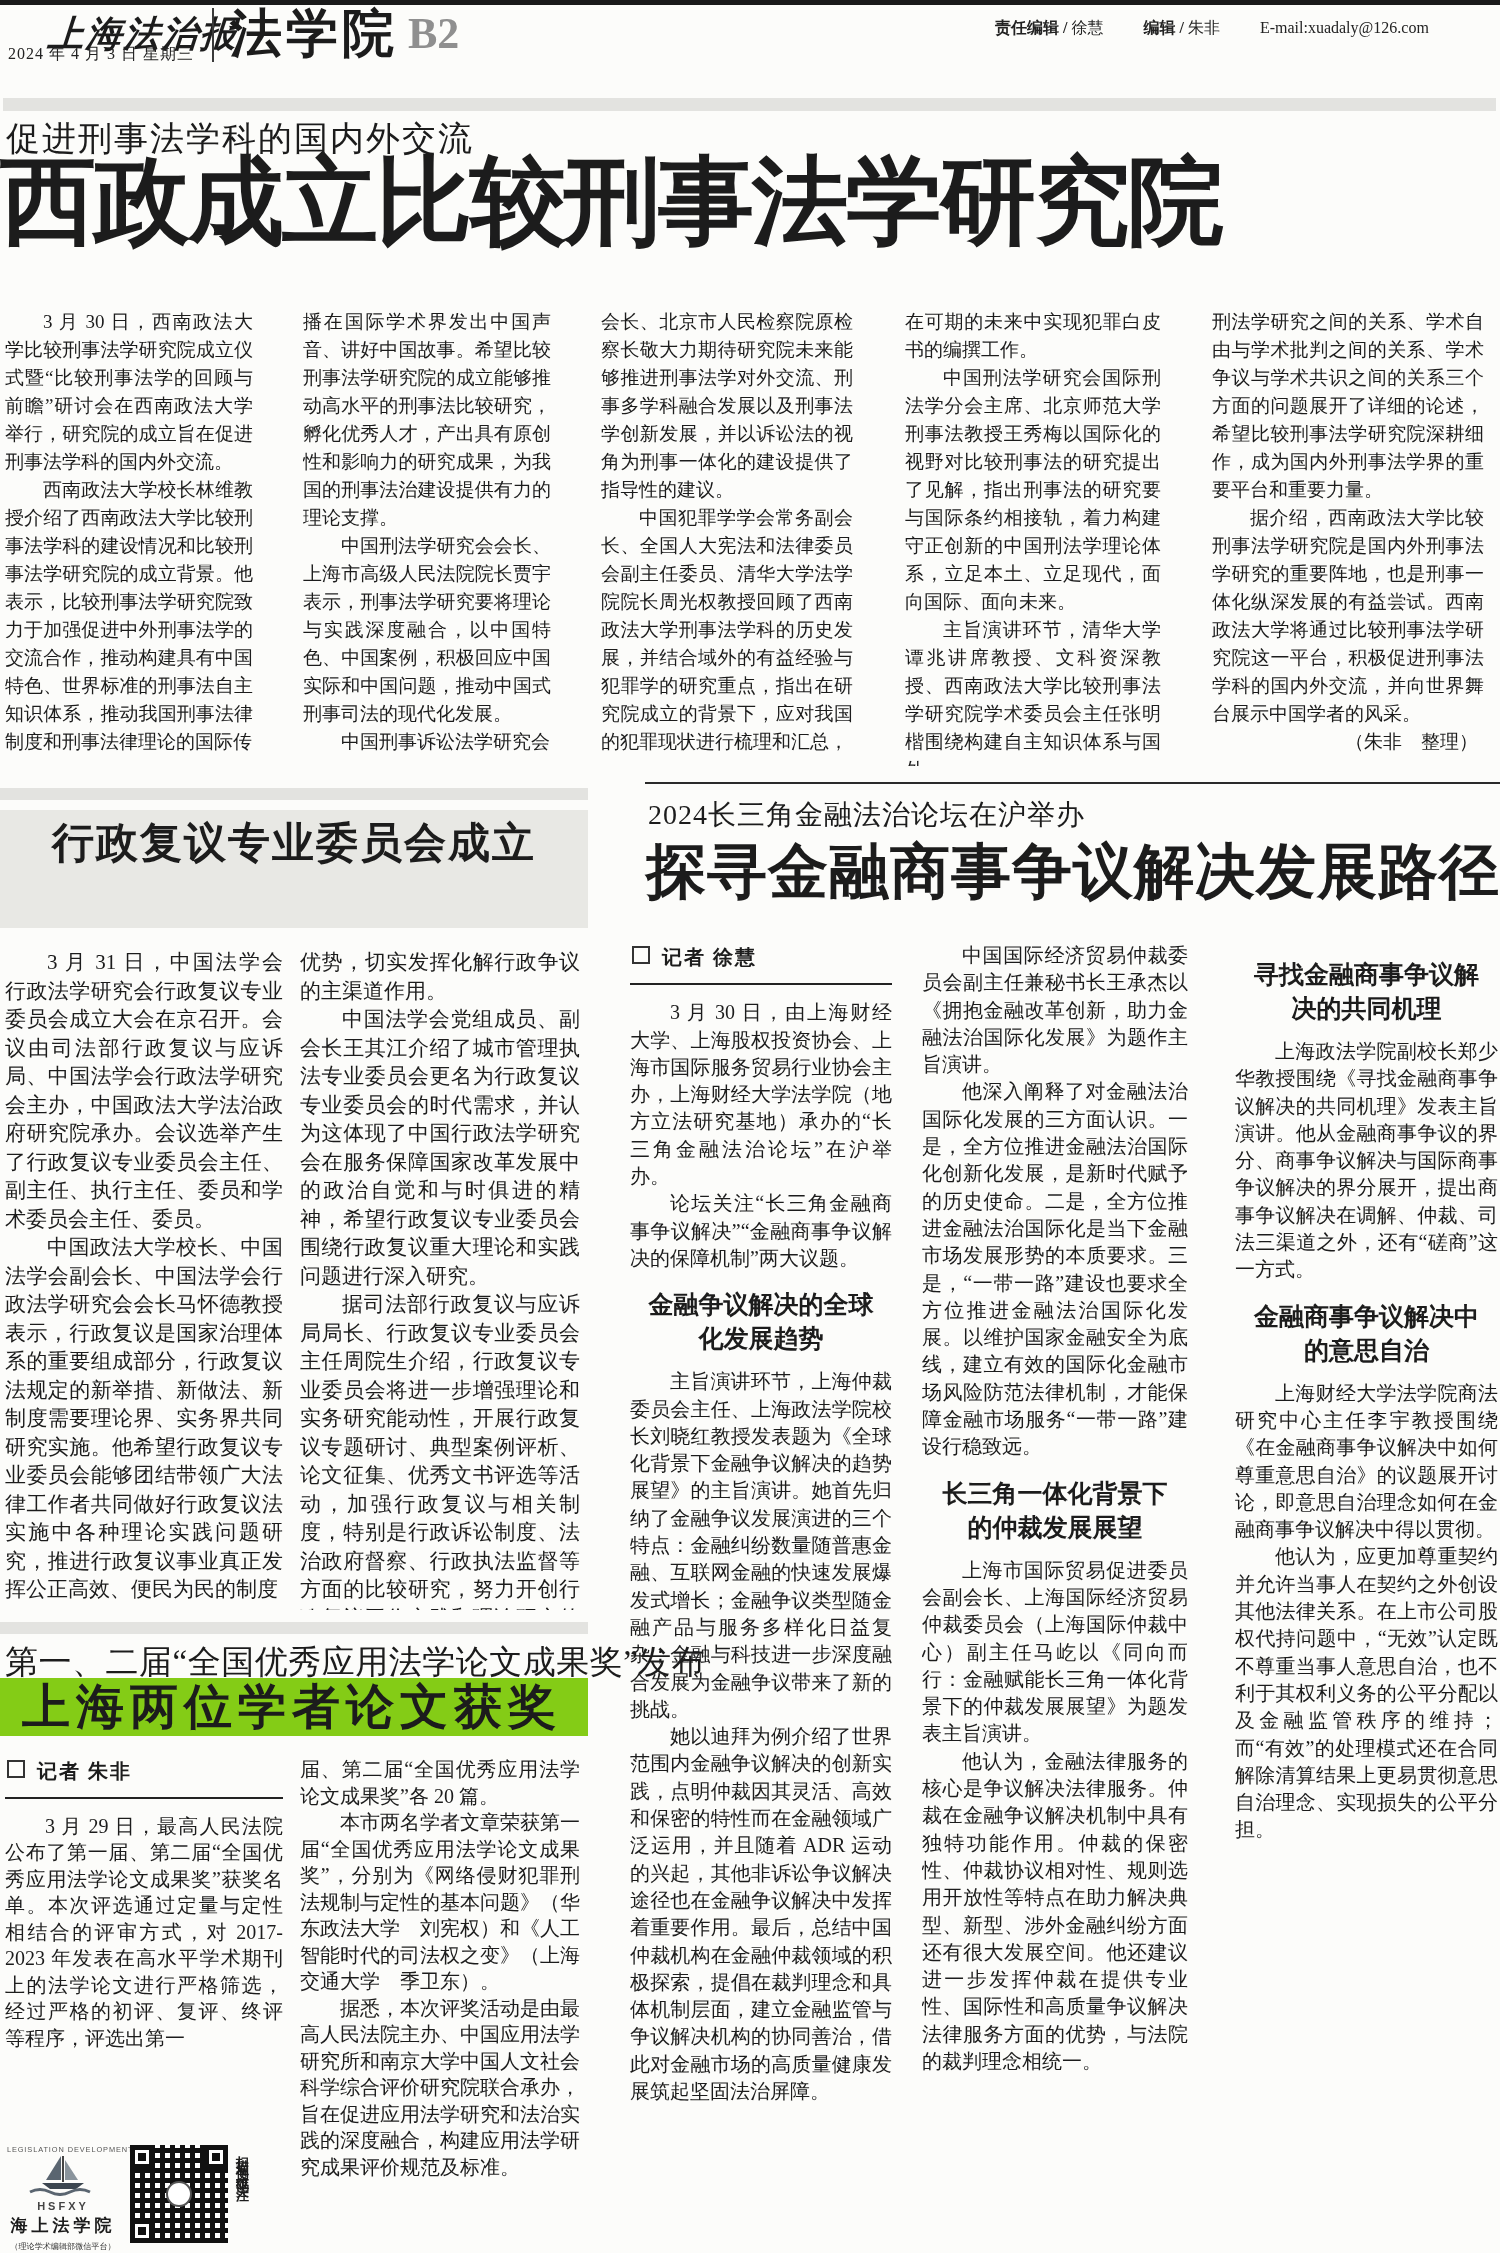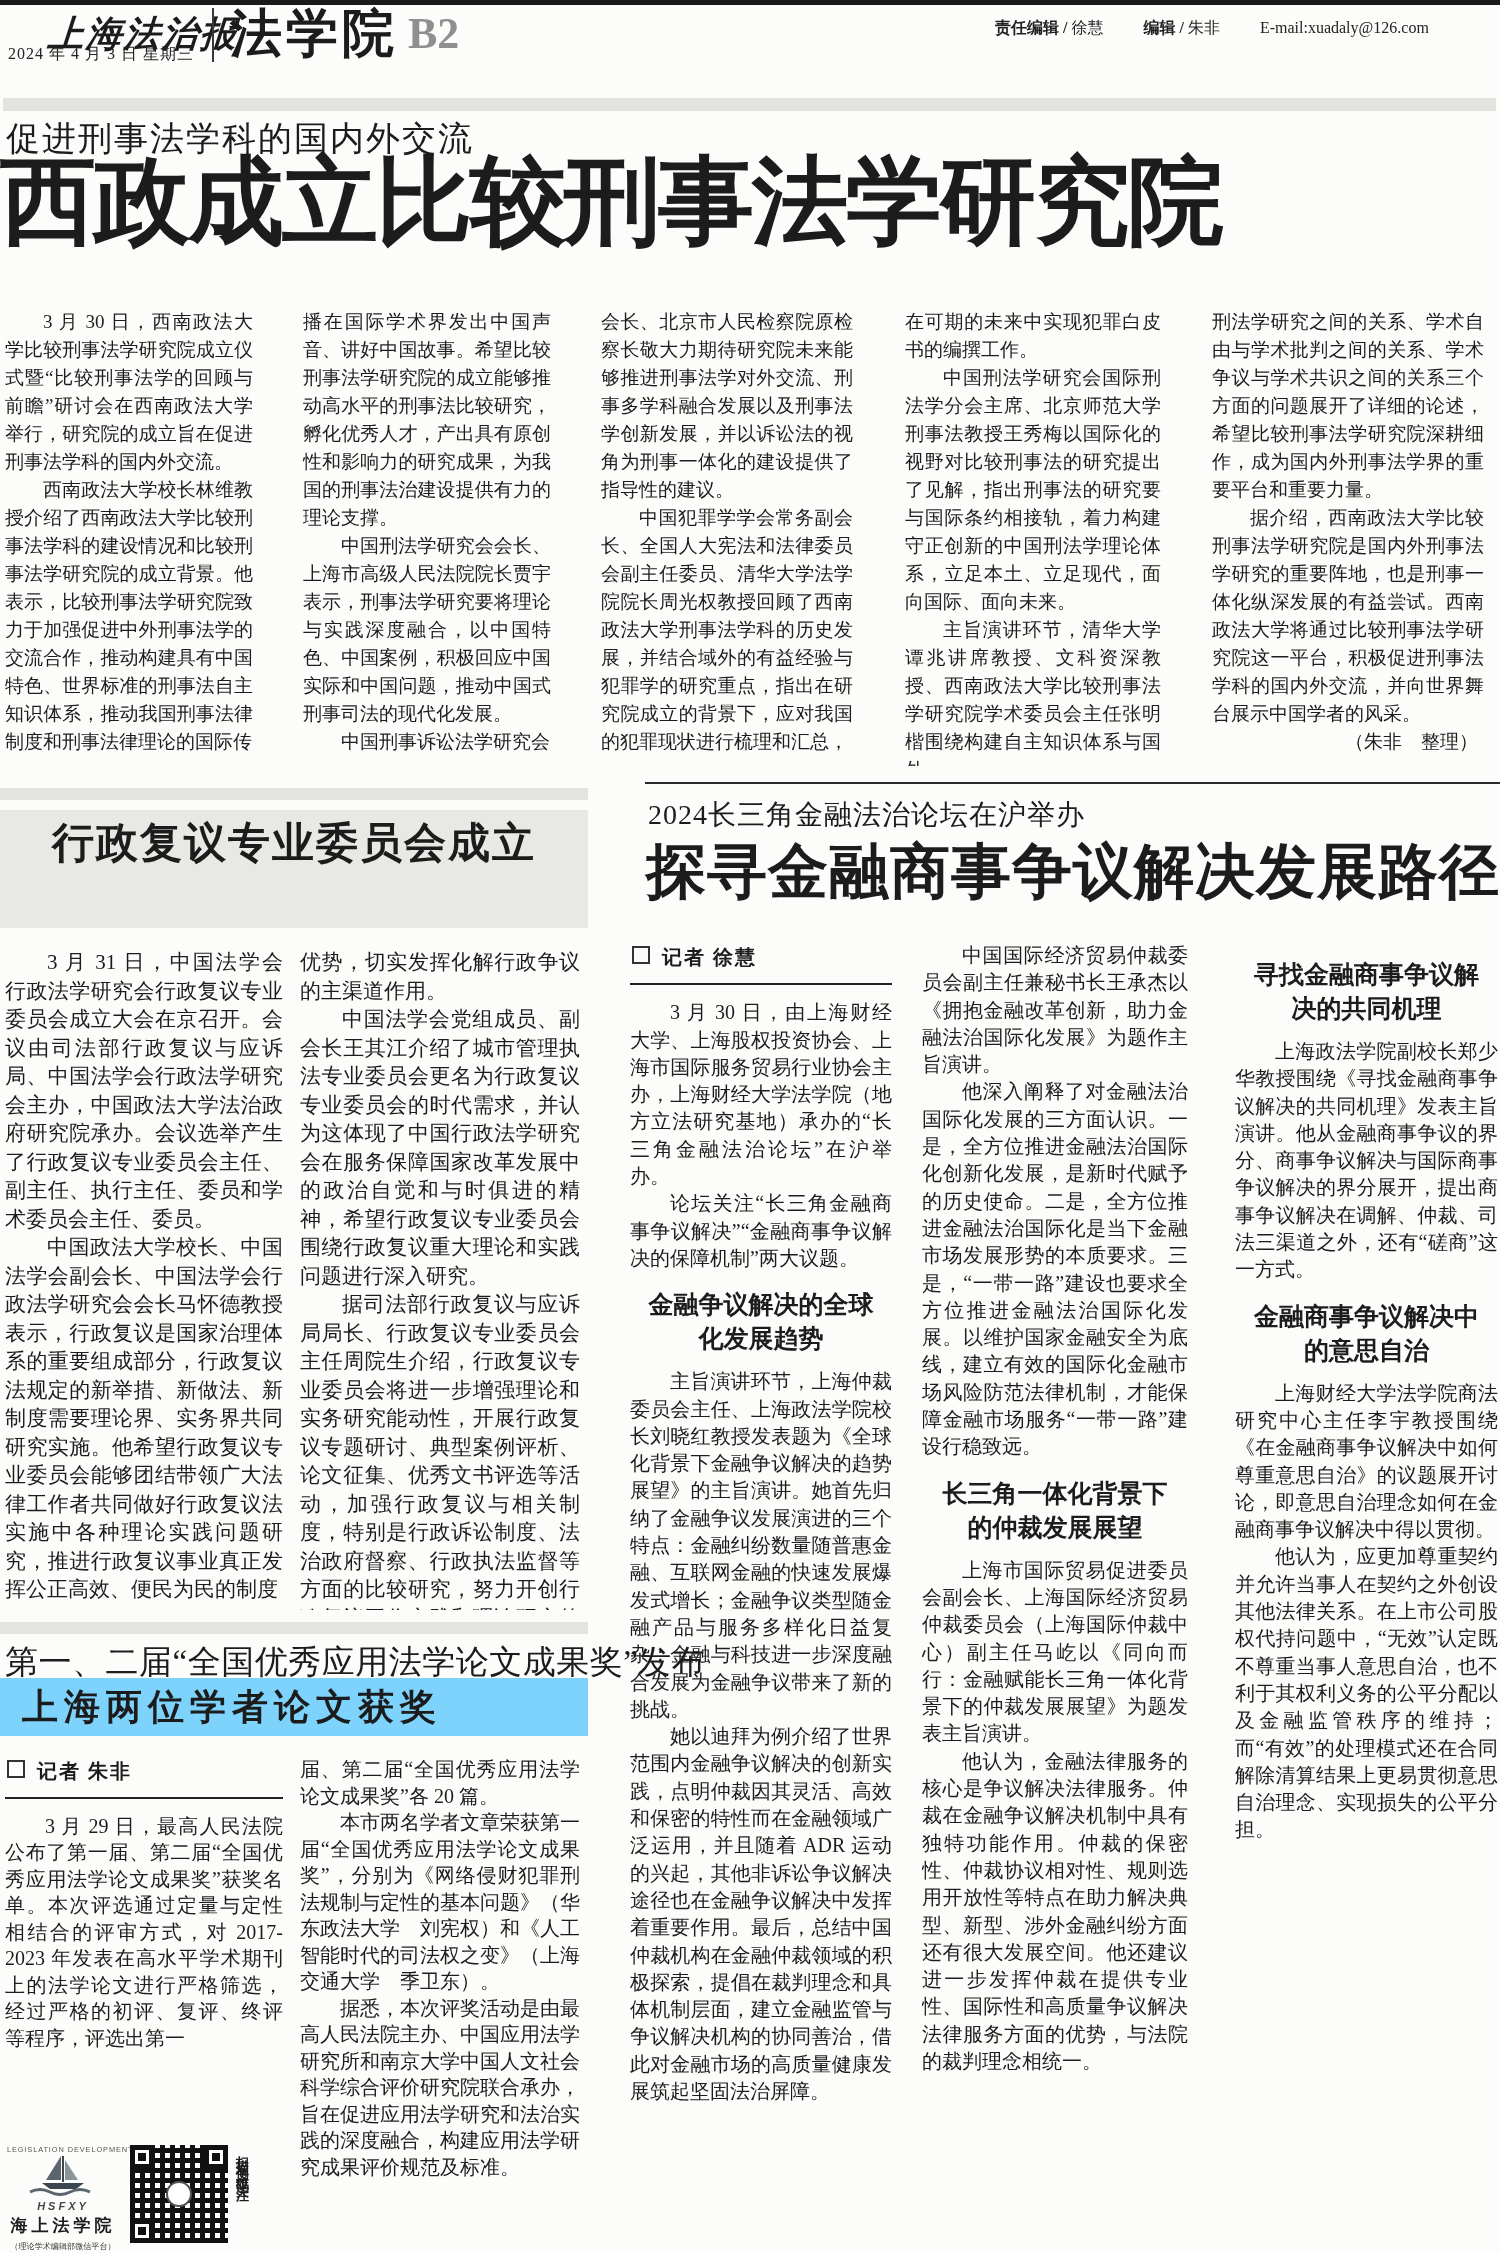--- a/index.html
+++ b/index.html
@@ -19,42 +19,42 @@
   .page-no{font-size:44px;font-weight:bold;color:#8f8f8f;font-family:"Liberation Serif",serif;}
   .hdr-right{font-size:16px;color:#222;white-space:nowrap;font-family:"Liberation Serif",serif;}
   .hdr-right b{font-weight:bold;}
   .hdr-right span{margin-right:18px;}
   
   .kicker1{font-size:34px;letter-spacing:2px;}
   .headline1{font-size:96px;font-weight:900;line-height:1.05;letter-spacing:-2px;white-space:nowrap;}
   .boxhead{background:#e8e8e4;}
   .boxhead .l{display:block;text-align:center;font-weight:900;font-size:42px;line-height:54px;letter-spacing:2px;}
   .kicker2{font-size:33px;letter-spacing:0.5px;white-space:nowrap;}
-  .boxhead2{background:#7dd3fc;font-weight:900;font-size:36px;line-height:58px;letter-spacing:6px;padding-left:22px;}
+  .boxhead2{background:#84cc16;font-weight:900;font-size:48px;line-height:58px;letter-spacing:6px;padding-left:22px;}
   .rule-thin{background:#2a2a2a;height:2px;}
   .kicker3{font-size:28px;letter-spacing:1px;white-space:nowrap;}
   .headline3{font-size:60px;font-weight:900;letter-spacing:1px;white-space:nowrap;}
   
   .col{position:absolute;text-align:justify;text-justify:inter-ideograph;overflow:hidden;}
   .col p{margin:0;}
   .col .ind{text-indent:2em;}
   .a1 .col{font-size:19px;line-height:28px;}
   .a2 .col{font-size:21px;line-height:28.5px;}
   .a3 .col{font-size:20px;line-height:27.3px;}
   .a4 .col{font-size:20px;line-height:26.5px;}
   .subhead{font-weight:900;font-size:25px;line-height:34px;text-align:center;margin:16px 0 12px 0;padding:0 14px;}
   .attr{text-align:right;padding-right:6px;}
   .byline-row{font-weight:bold;border-bottom:2px solid #222;padding:2px 0 12px 2px;margin-bottom:14px;font-size:20px;letter-spacing:2px;}
   .byline-row .sq{display:inline-block;width:14px;height:14px;border:2px solid #333;margin-right:12px;vertical-align:baseline;}
   
   .promo{display:flex;align-items:flex-start;}
   .logo-wrap{width:122px;text-align:center;font-family:"Liberation Sans",sans-serif;}
   .arc-text{font-size:8px;letter-spacing:1px;color:#555;white-space:nowrap;transform:scale(.92);}
   .boat{margin:0 auto;}
-  .logo-acr{font-size:11px;letter-spacing:3px;color:#444;font-weight:bold;font-style:italic;}
+  .logo-acr{font-size:11px;letter-spacing:3px;color:#444;font-weight:bold;}
   .logo-name{font-size:17px;font-weight:900;letter-spacing:4px;margin-top:2px;}
   .logo-cap{font-size:9px;color:#333;margin-top:3px;white-space:nowrap;transform:scale(.9);}
   .qr{position:relative;width:98px;height:98px;margin-left:6px;background:
       repeating-linear-gradient(0deg,#111 0 5px,transparent 5px 10px),
       repeating-linear-gradient(90deg,#111 0 5px,#fff 5px 10px);}
   .qr .eye{position:absolute;width:24px;height:24px;background:#fff;border:5px solid #111;box-sizing:border-box;}
   .qr .eye::after{content:"";position:absolute;inset:3px;background:#111;}
   .qr .eye.tl{top:0;left:0;} .qr .eye.tr{top:0;right:0;} .qr .eye.bl{bottom:0;left:0;}
   .qr .logo-dot{position:absolute;top:36px;left:36px;width:26px;height:26px;background:#fff;border-radius:50%;border:2px solid #555;box-sizing:border-box;}
   .vert-cap{writing-mode:vertical-rl;font-size:13px;font-weight:bold;letter-spacing:4px;margin-left:5px;height:100px;}

